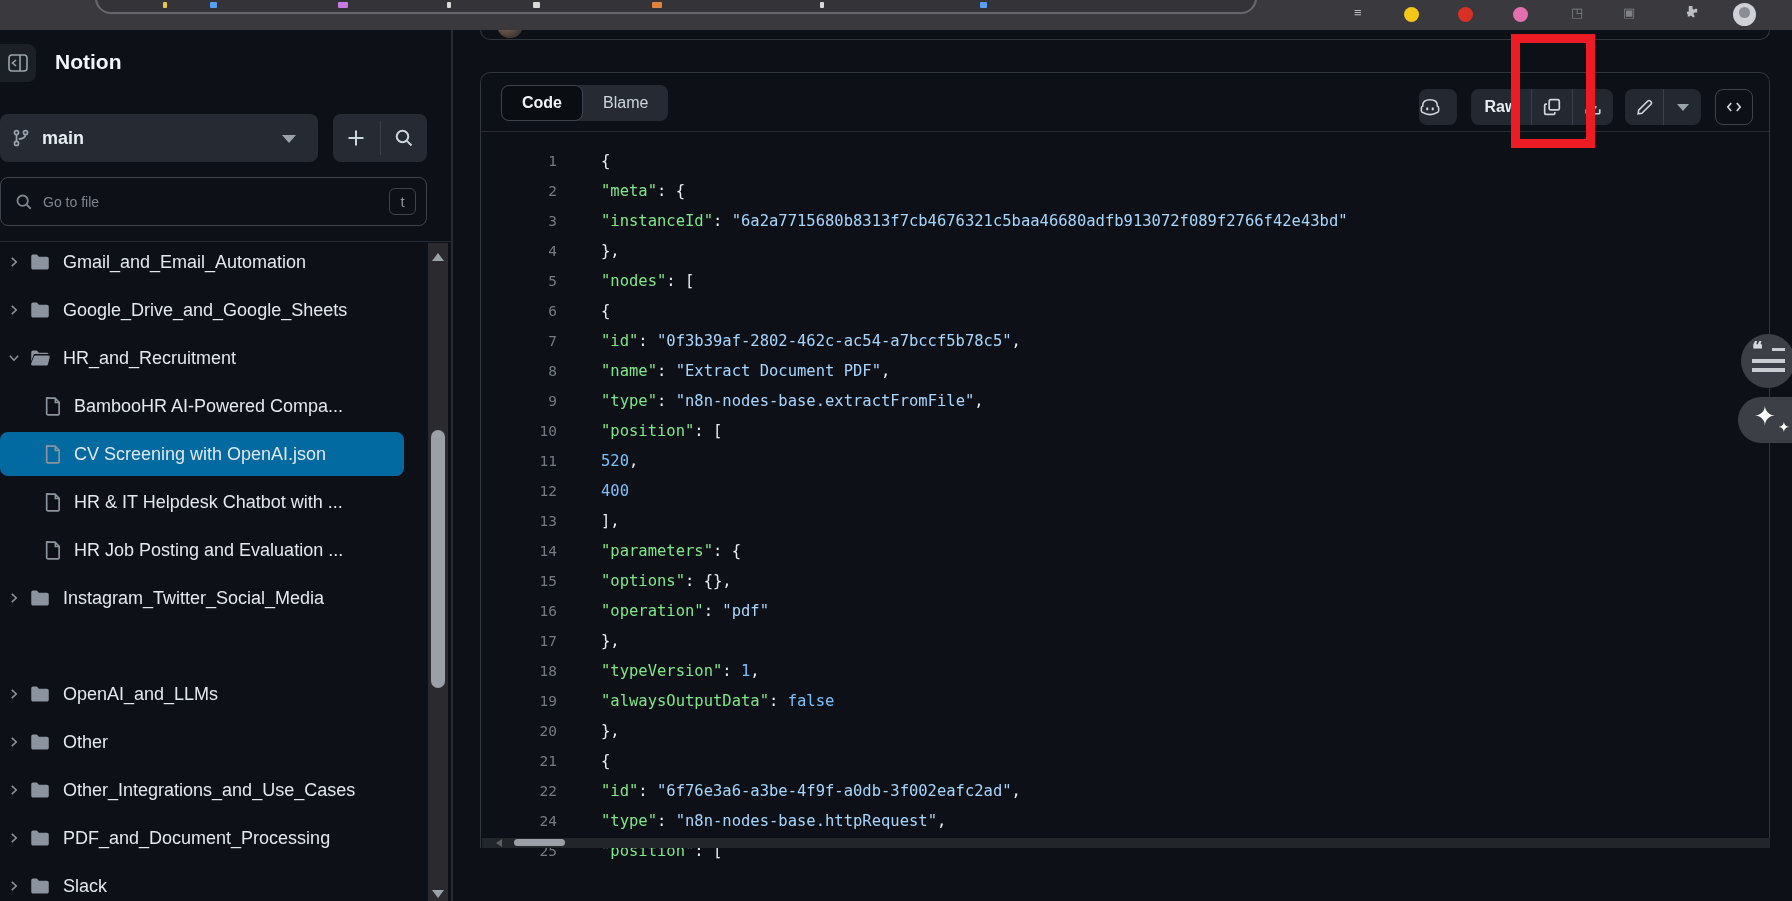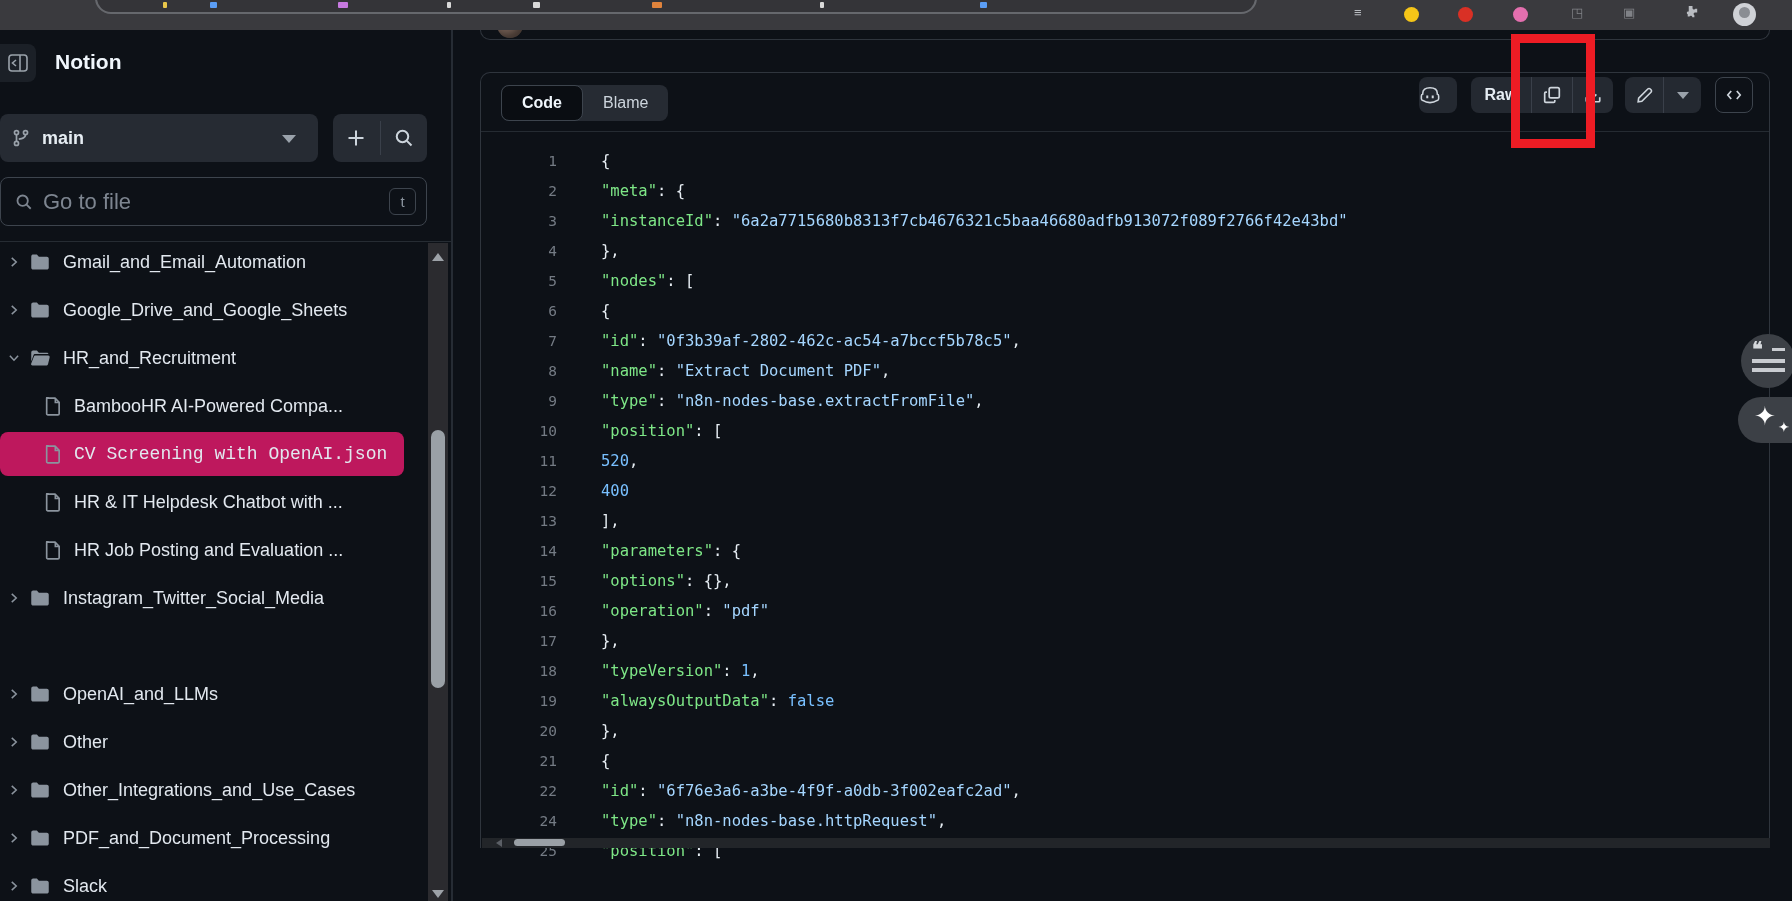--- a/index.html
+++ b/index.html
@@ -33,32 +33,32 @@
   #branch-caret { position:absolute; right:22px; top:21px; width:0; height:0;
     border-left:7px solid transparent; border-right:7px solid transparent; border-top:8px solid #9aa2ab; }
 
   #tree-actions { position:absolute; left:333px; top:84px; width:94px; height:48px; background:#262b33;
     border-radius:8px; display:flex; }
   #tree-actions .half { flex:1; display:flex; align-items:center; justify-content:center; color:#cdd5dd; }
   #tree-actions .sep { width:1px; height:34px; margin-top:7px; background:#3a404a; }
 
   #goto-box { position:absolute; left:0; top:147px; width:427px; height:49px; border:1px solid #3d444d;
     border-radius:8px; display:flex; align-items:center; }
-  #goto-box input { background:transparent; border:none; outline:none; color:#e6edf3; font-size:22px;
+  #goto-box input { background:transparent; border:none; outline:none; color:#e6edf3; font-size:14px;
     margin-left:10px; width:300px; font-family:"Liberation Sans",sans-serif; }
   #goto-box input::placeholder { color:#7d8590; }
   #goto-key { position:absolute; right:10px; top:10px; width:27px; height:27px; border:1px solid #3d444d;
     border-radius:6px; color:#8b949e; font-size:15px; display:flex; align-items:center; justify-content:center; }
 
   #tree-sep { position:absolute; left:0; top:211px; width:452px; height:1px; background:#262c33; }
 
   #tree { position:absolute; left:0; top:208px; width:428px; height:663px; overflow:hidden; }
   .tree-row { position:absolute; left:0; width:404px; height:44px; border-radius:8px;
     display:flex; align-items:center; color:#e2e8ef; font-size:18px; cursor:pointer; }
-  .tree-row.selected { background:#be185d;font-family:Liberation Mono, monospace; }
+  .tree-row.selected { background:#0369a1; }
   .tree-row .chev { width:14px; margin-left:8px; color:#8b949e; display:flex; }
   .tree-row .icon { margin-left:8px; display:flex; color:#8b949e; }
   .tree-row .lbl { margin-left:13px; white-space:nowrap; overflow:hidden; text-overflow:ellipsis; max-width:320px; }
   .tree-row.file .icon { margin-left:44px; }
 
   
   #side-scroll { position:absolute; left:428px; top:213px; width:20px; height:658px; background:#2b2b2f; }
   #side-scroll .arrow-up { position:absolute; left:4px; top:10px; width:0; height:0;
     border-left:6px solid transparent; border-right:6px solid transparent; border-bottom:8px solid #9da2a8; }
   #side-scroll .arrow-down { position:absolute; left:4px; bottom:3px; width:0; height:0;
@@ -73,21 +73,21 @@
 
   #code-panel { position:absolute; left:480px; top:72px; width:1290px; height:776px;
     border:1px solid #2f353d; border-bottom:none; border-radius:10px 10px 0 0; background:#0d1117; z-index:5; }
   #panel-header { position:absolute; left:0; top:0; width:100%; height:59px; border-bottom:1px solid #252b32; }
 
   #seg { position:absolute; left:20px; top:12px; height:36px; background:#262b33; border-radius:8px; display:flex; }
   #seg .seg-item { padding:0 20px; display:flex; align-items:center; font-size:16px; color:#cdd5dd; }
   #seg .seg-item.active { background:#0a0d12; border:1px solid #3d444d; border-radius:8px;
     color:#f0f6fc; font-weight:700; }
 
-  .hbtn-group { position:absolute; top:4px; height:36px; background:#242931; border-radius:8px;
+  .hbtn-group { position:absolute; top:16px; height:36px; background:#242931; border-radius:8px;
     display:flex; align-items:center; color:#cfd6dd; }
   .hbtn-group .sep { width:1px; height:36px; background:#3a404a; }
   .hbtn { display:flex; align-items:center; justify-content:center; height:36px; }
   #btn-copilot { left:938px; width:38px; }
   #grp-raw { left:990px; width:142px; }
   #grp-edit { left:1144px; width:76px; }
   #btn-codeview { left:1234px; width:38px; background:transparent; border:1px solid #3d444d; }
   #raw-label { font-size:16px; font-weight:700; color:#e6edf3; }
   .caret-down { width:0; height:0; border-left:6px solid transparent; border-right:6px solid transparent;
     border-top:7px solid #9aa2ab; }

